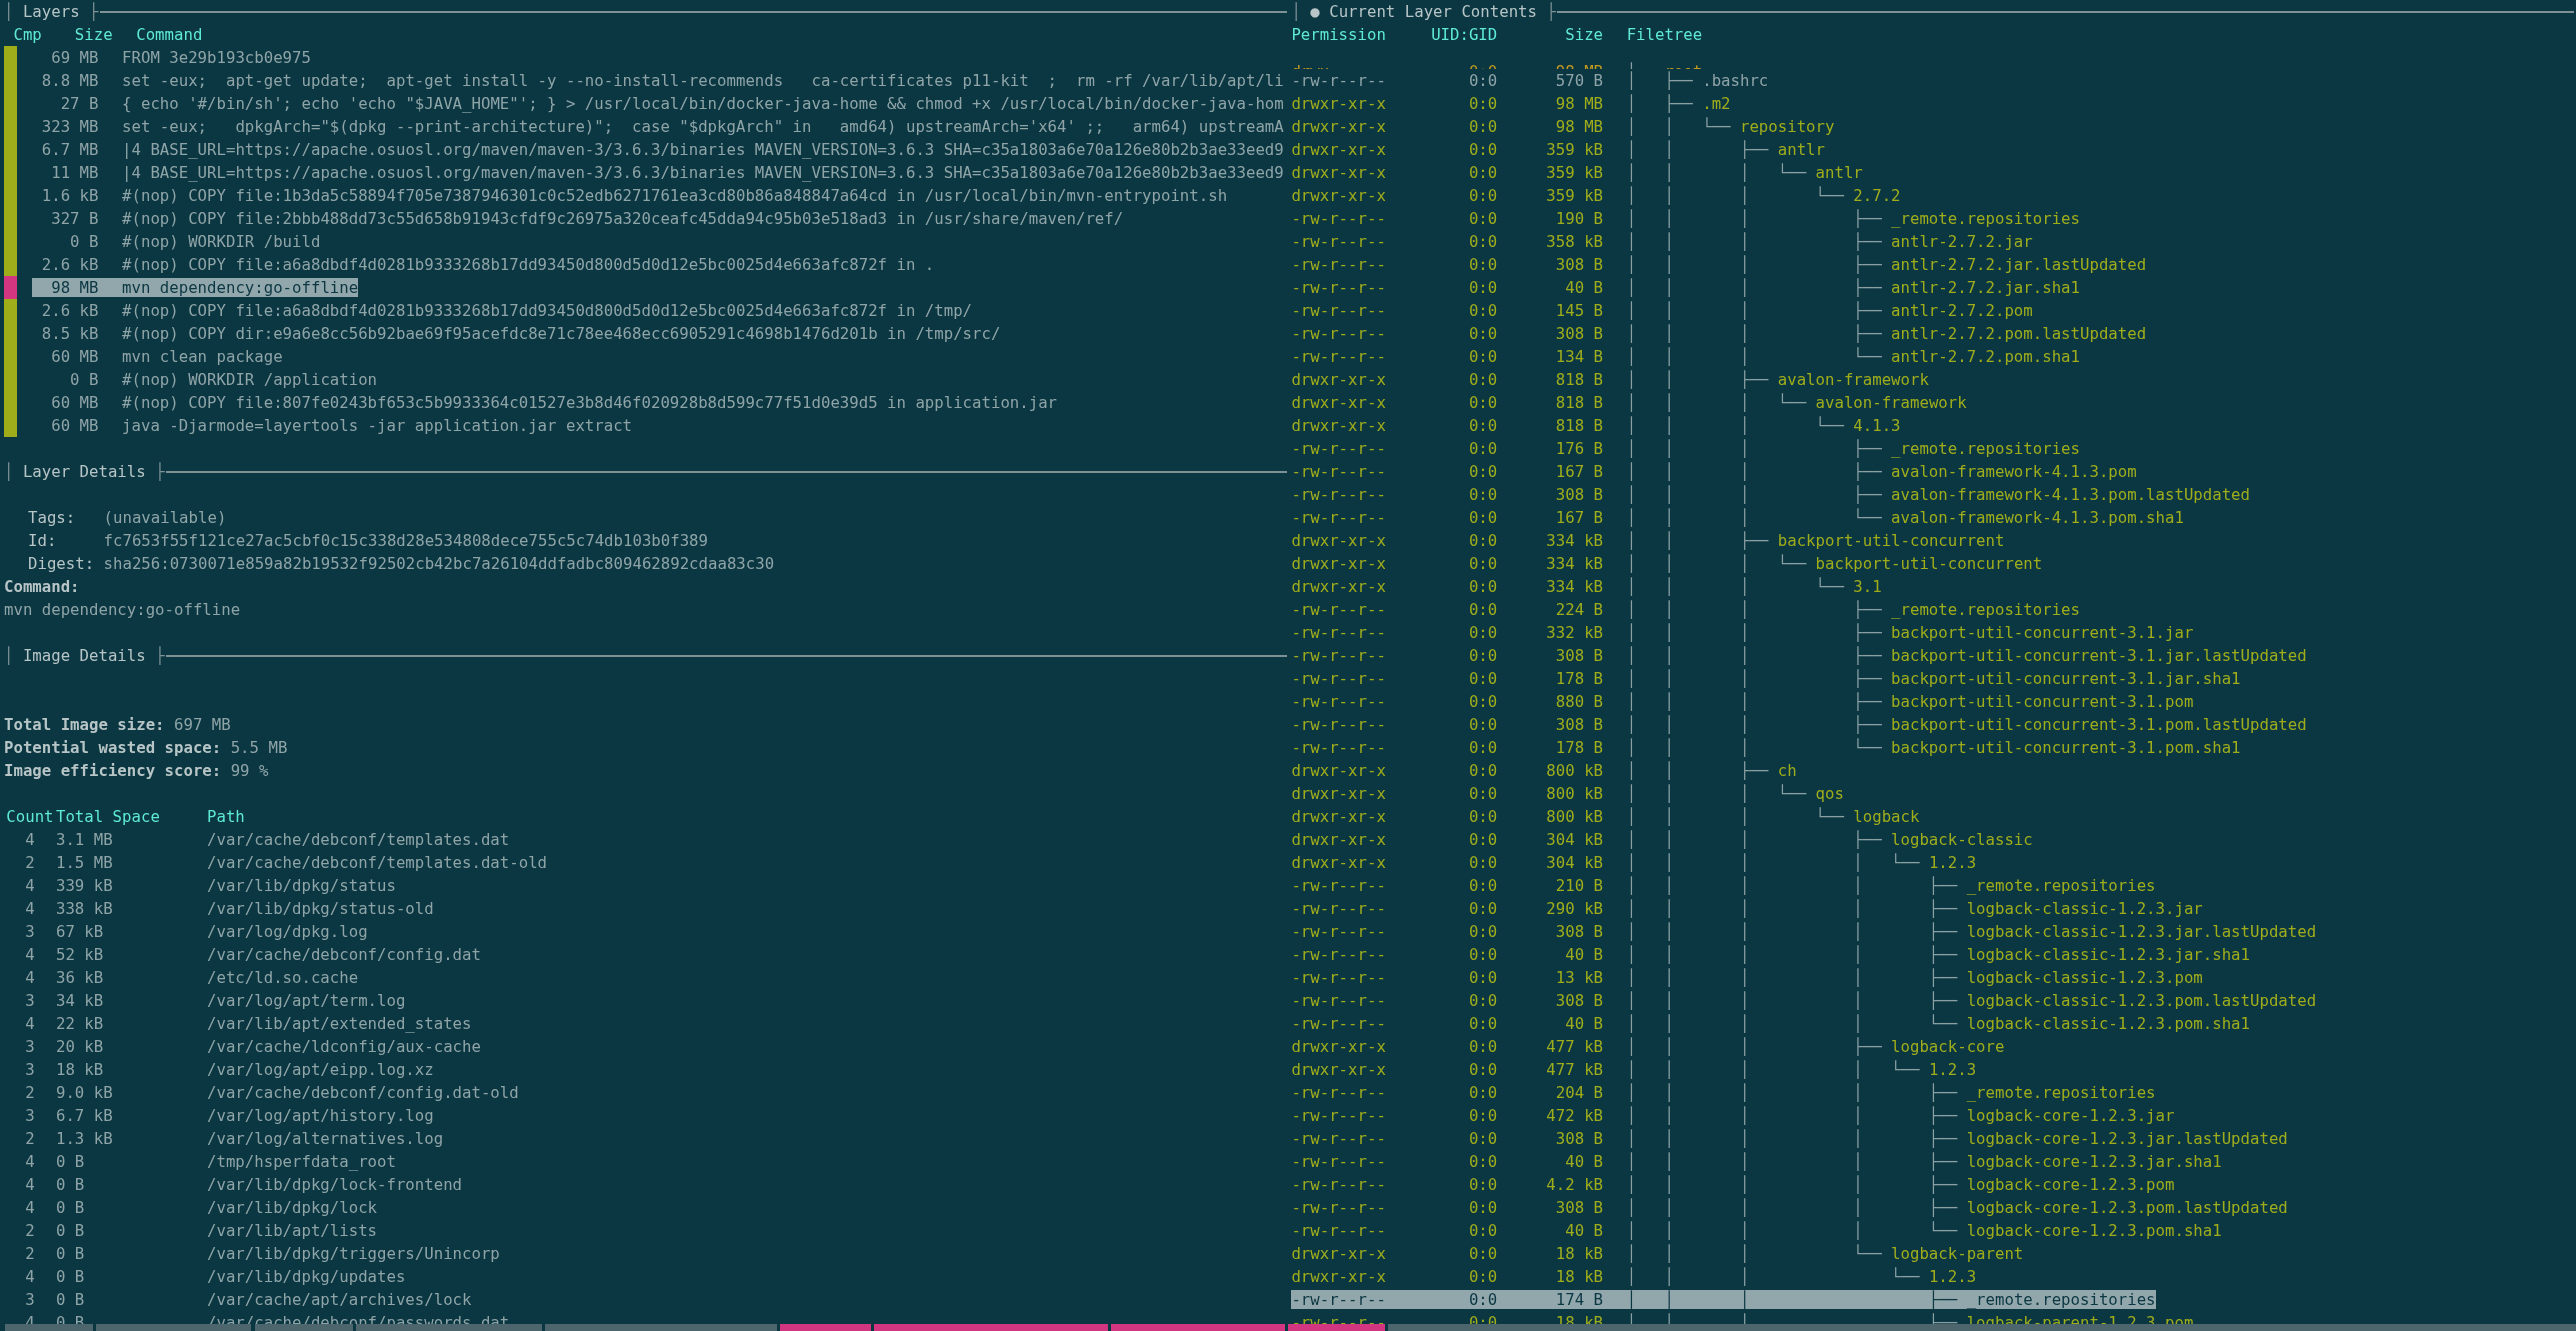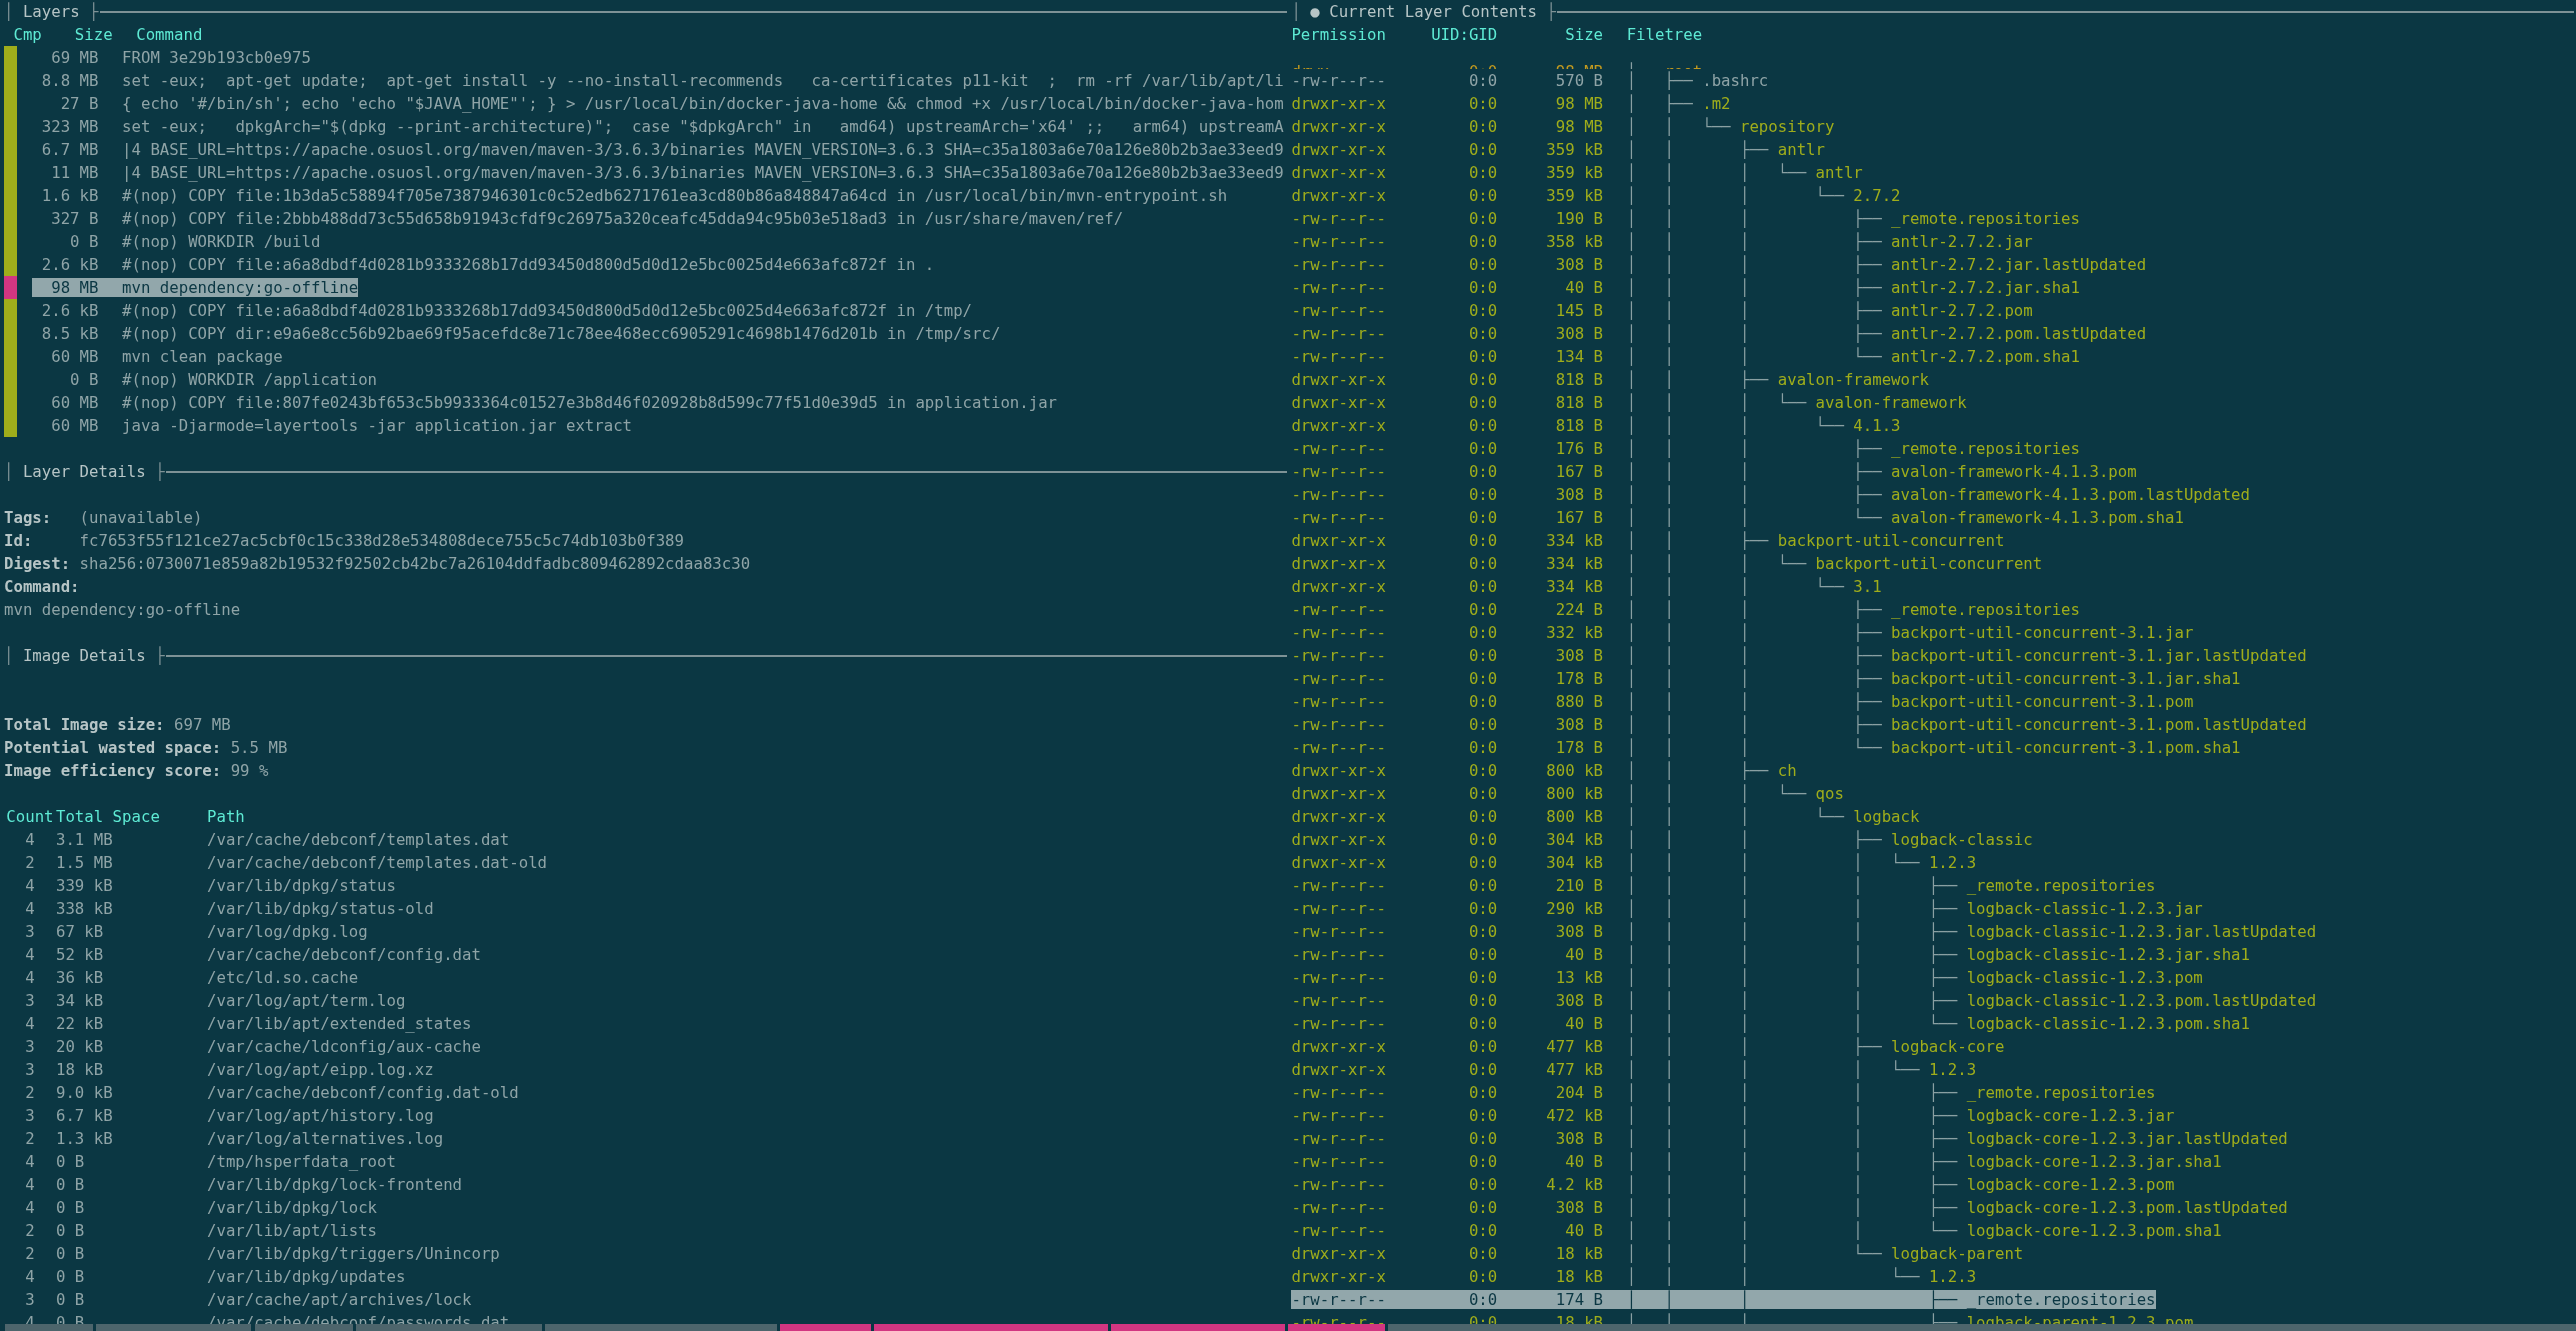--- a/index.html
+++ b/index.html
@@ -23,21 +23,21 @@
   .hline{flex:1;height:2px;background:var(--border);margin-right:5.4px;margin-left:1.3px;}
   .hdr{color:#5eead4;}
   .lbl{font-weight:bold;color:var(--fg-bright);}
   .cmpblock{position:absolute;left:-0.7px;top:0;width:13.5px;height:23px;background:var(--olive);}
   .cmpblock.mag{background:var(--magenta);}
   .lay-size{display:inline-block;width:10ch;text-align:right;}
   .lay-size.sel7{width:7ch;}
   .lay-gap{display:inline-block;width:2.5ch;}
   .pad3{display:inline-block;width:3ch;}
   .selspan{background:var(--sel-bg);color:var(--sel-fg);}
-  .dl-lbl{display:inline-block;width:8ch;font-weight:bold;color:var(--fg-bright);}
+  .dl-lbl{display:inline-block;width:8ch;font-weight:normal;color:var(--fg-bright);margin-left:24px;}
   .w-count{display:inline-block;width:5.5ch;text-align:center;}
   .w-space{display:inline-block;width:14ch;text-align:left;}
   .w-gap{display:inline-block;width:2ch;}
   .f-perm{display:inline-block;width:10ch;}
   .f-uid{display:inline-block;width:11.8ch;text-align:right;}
   .f-size{display:inline-block;width:11.2ch;text-align:right;}
   .f-tree{margin-left:2.5ch;}
   .c-olive{color:var(--olive);}
   .c-gold{color:var(--gold);margin-top:14px;}
   .c-gray{color:var(--fg);}

